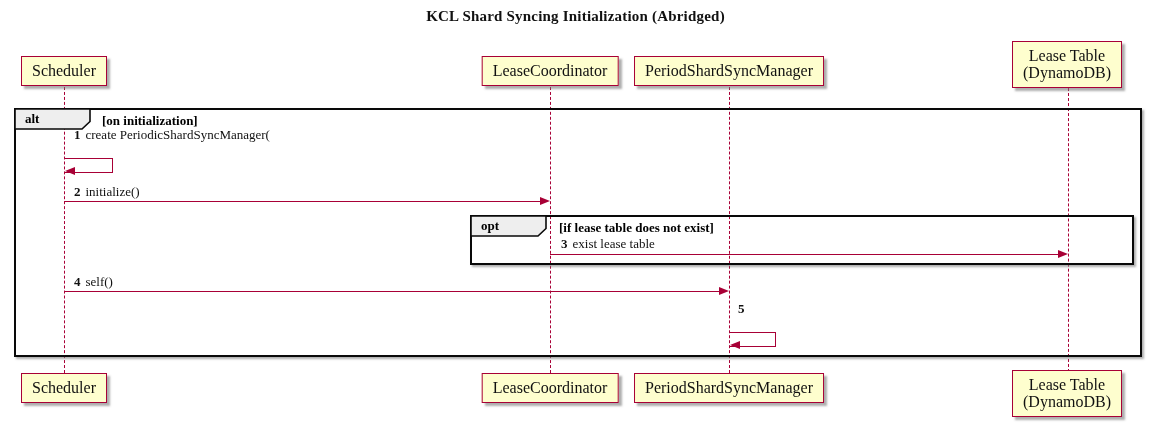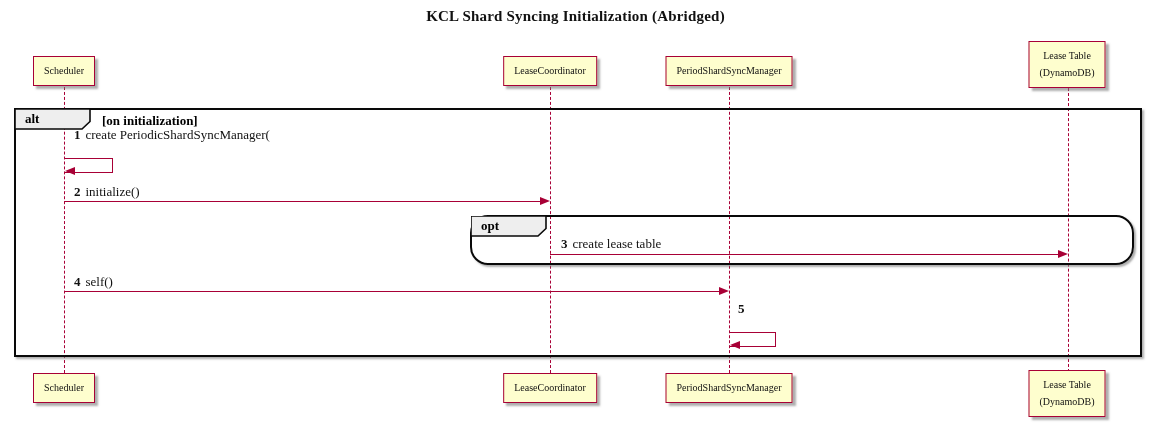--- a/index.html
+++ b/index.html
@@ -20,21 +20,21 @@
   .lifeline{
     position:absolute;width:0;top:87px;height:286px;
     border-left:1px dashed #A80036;
   }
   
   .pbox{
     position:absolute;
     background:#FEFECE;
     border:1.5px solid #A80036;
     box-shadow:3px 3px 2px rgba(120,120,120,0.6);
-    font-size:10px;color:#111;
+    font-size:16px;color:#111;
     padding:5px 10px 6px 10px;
     text-align:center;
     white-space:nowrap;
     transform:translateX(-50%);
     line-height:17px;
   }
   
   .frame{
     position:absolute;
     border:2px solid #090909;
@@ -115,32 +115,33 @@
   <div class="self-loop" style="left:65px;top:158px;width:47px;height:13px;"></div>
   <div class="arrow-head-left" style="left:65px;top:167px;"></div>
 
   <div class="msg-label" style="left:74px;top:184px;">
     <span class="msg-num">2</span>
     <span>initialize()</span>
   </div>
   <div class="arrow-line" style="left:64px;top:201px;width:481px;"></div>
   <div class="arrow-head-right" style="left:540px;top:197px;"></div>
 
-  <div class="frame" style="left:470px;top:215px;width:660px;height:46px;border-radius:18px;">
+  <div class="frame" style="left:470px;top:215px;width:660px;height:46px;">
     <div class="frame-tab">
       <svg width="76" height="21" viewBox="0 0 76 21">
         <path d="M0,0 H75 V12.5 L67,20 H0 Z" fill="#EEEEEE" stroke="#090909" stroke-width="1.6"></path>
       </svg>
       <span class="frame-keyword">opt</span>
     </div>
+    <div class="frame-guard" style="left:87px;">[if lease table does not exist]</div>
   </div>
 
   <div class="msg-label" style="left:561px;top:236px;">
     <span class="msg-num">3</span>
-    <span>create lease table</span>
+    <span>exist lease table</span>
   </div>
   <div class="arrow-line" style="left:550px;top:254px;width:513px;"></div>
   <div class="arrow-head-right" style="left:1058px;top:250px;"></div>
 
   <div class="msg-label" style="left:74px;top:274px;">
     <span class="msg-num">4</span>
     <span>self()</span>
   </div>
   <div class="arrow-line" style="left:64px;top:291px;width:660px;"></div>
   <div class="arrow-head-right" style="left:719px;top:287px;"></div>

